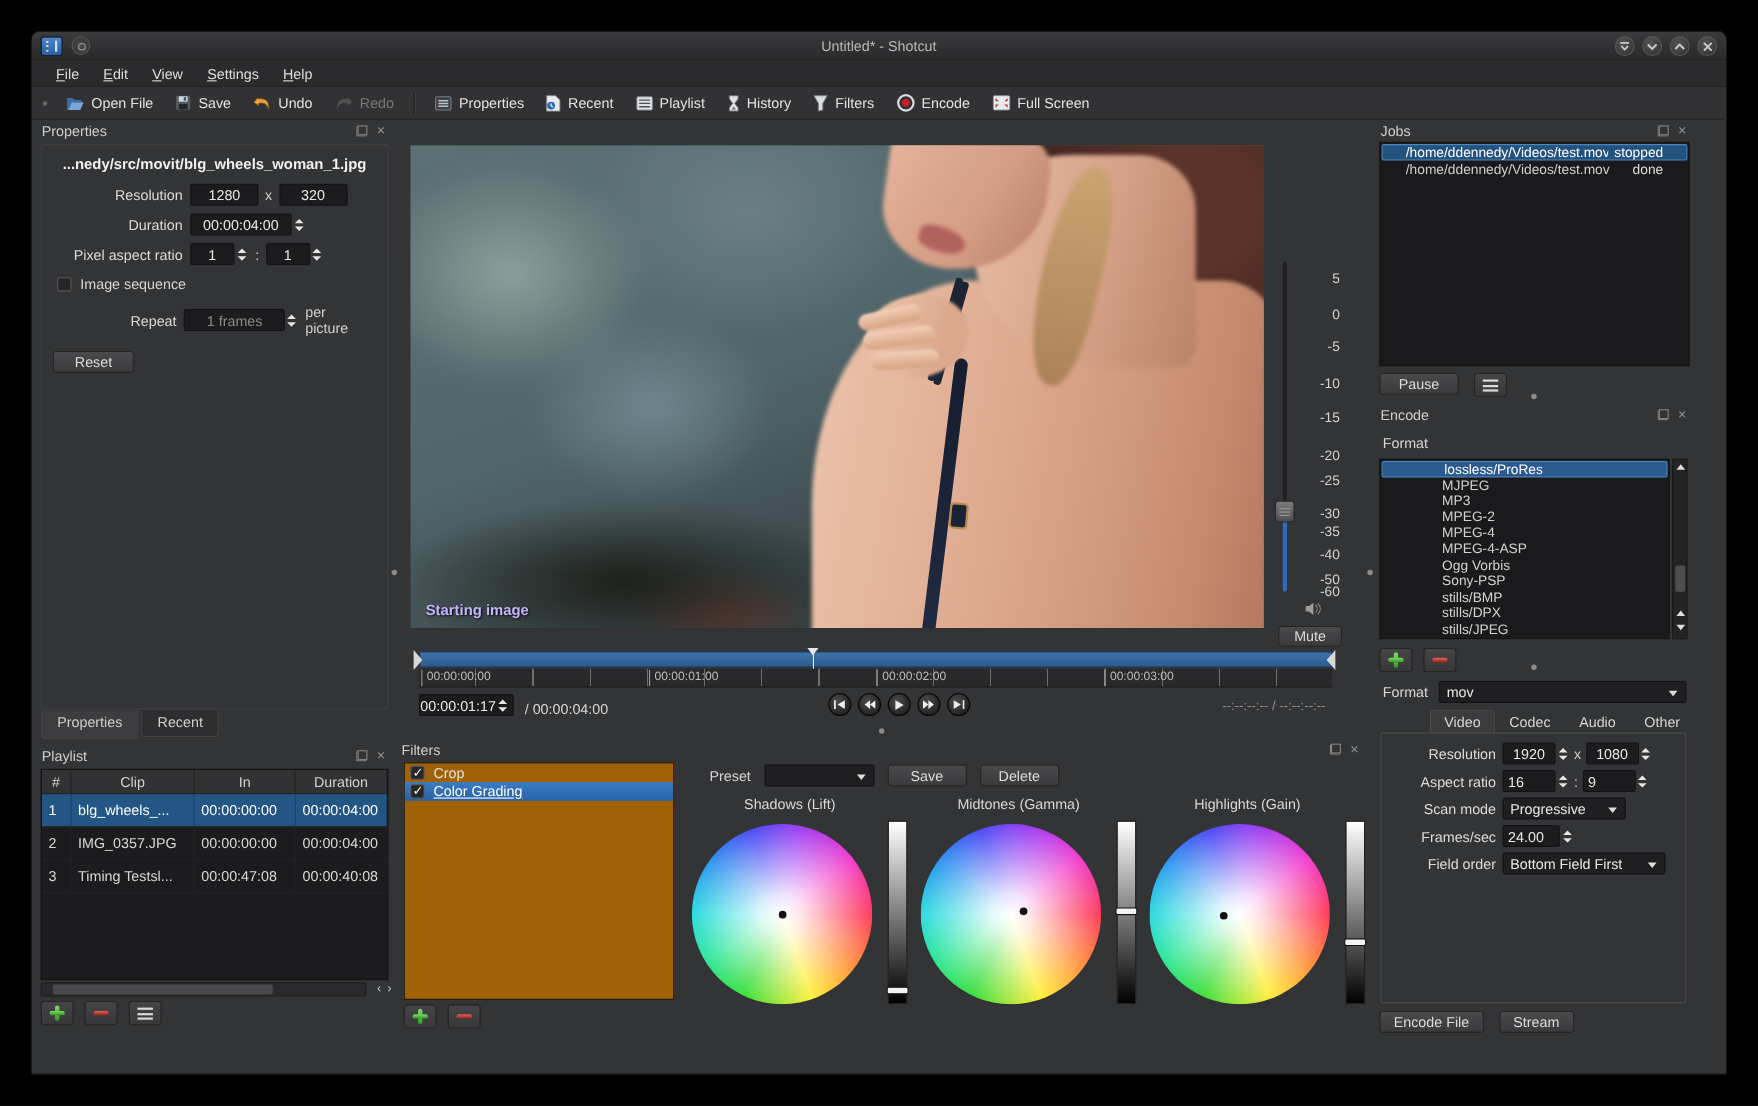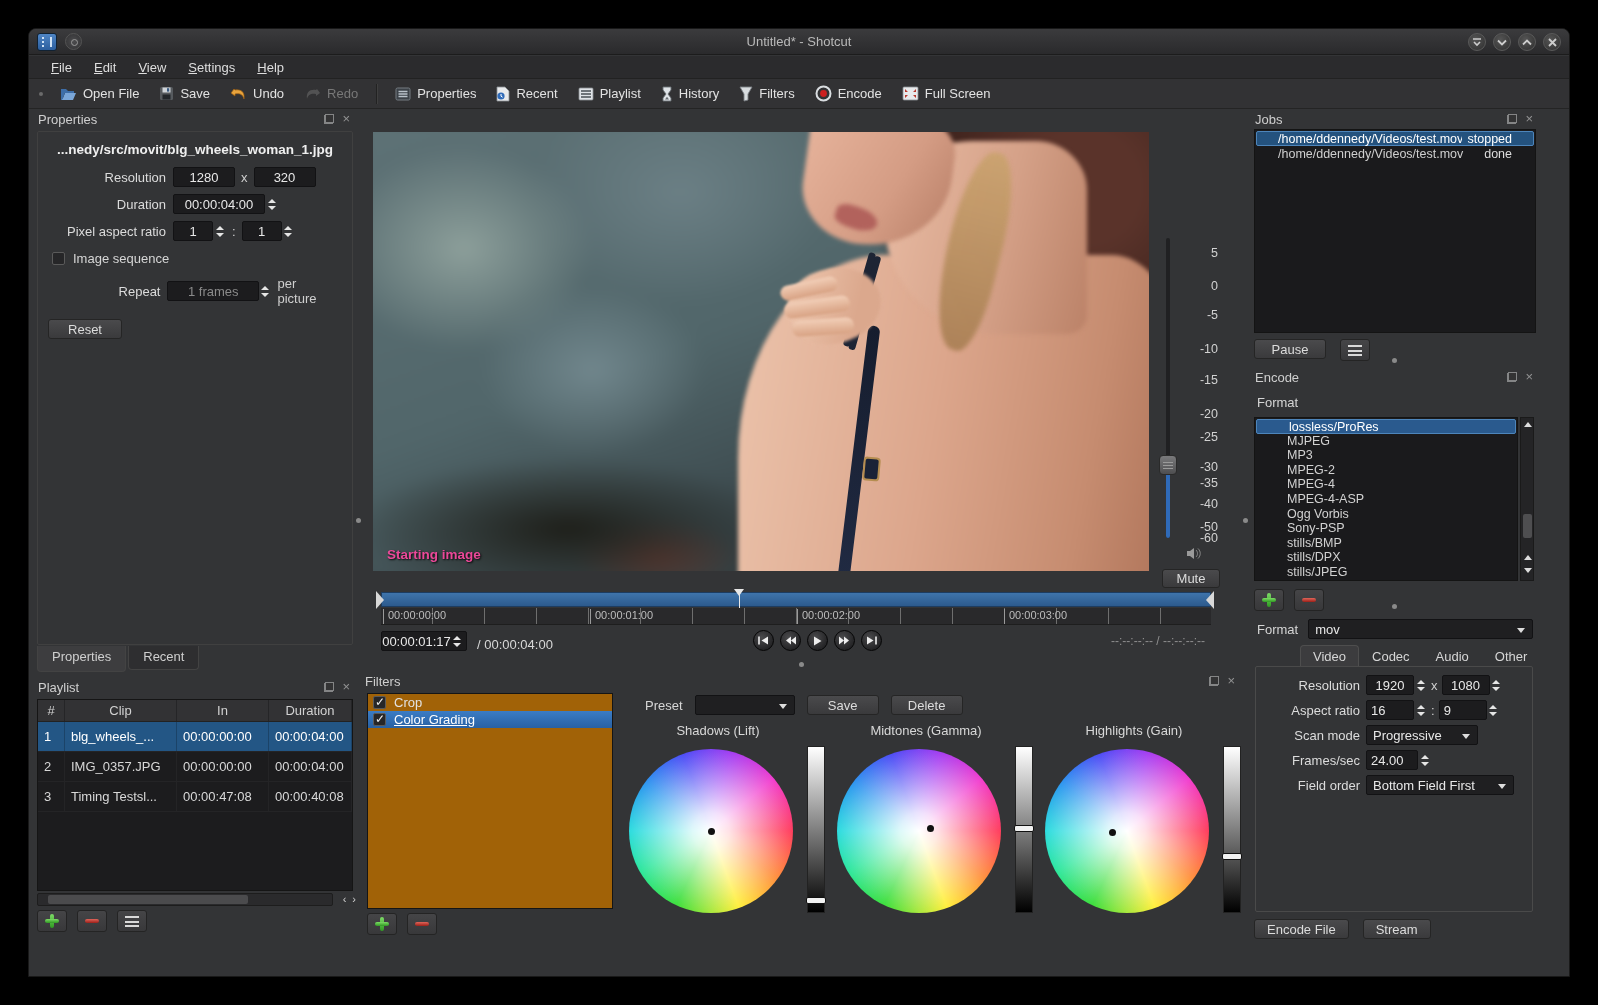--- a/index.html
+++ b/index.html
@@ -146,21 +146,21 @@
   .pv-finger { position:absolute; background:linear-gradient(#f2cfb8,#d8a283); filter:blur(1px); border-radius:8px; }
   .f1 { left:52.5%; top:34%; width:7.5%; height:3.4%; transform:rotate(-12deg); }
   .f2 { left:53%; top:38%; width:8.5%; height:3.6%; transform:rotate(-8deg); }
   .f3 { left:54%; top:42.5%; width:8%; height:3.6%; transform:rotate(-4deg); }
   .pv-strap-thin { position:absolute; left:62.2%; top:27%; width:0.9%; height:22%;
     background:#1d2434; transform:rotate(16deg); border-radius:3px; box-shadow:6px 2px #1d2434; }
   .pv-strap { position:absolute; left:61.8%; top:44%; width:1.6%; height:58%;
     background:linear-gradient(#161d2e,#202a42); transform:rotate(7deg); border-radius:6px; }
   .pv-buckle { position:absolute; left:63.2%; top:74%; width:2.2%; height:5.5%;
     background:#1a2236; border:2px solid #b58d50; border-radius:4px; transform:rotate(5deg); }
-  .pv-caption { position:absolute; left:14px; bottom:9px; font-weight:bold; font-size:13.5px; color:#ec4899;
+  .pv-caption { position:absolute; left:14px; bottom:9px; font-weight:bold; font-size:13.5px; color:#c4b5fd;
     text-shadow:1px 1px 2px rgba(0,0,0,.9); }
 
   
   .volume-col { position:absolute; left:1127px; top:200px; width:86px; height:365px; }
   .vol-track { position:absolute; left:10px; top:9px; width:4px; height:300px; background:#202022;
     border-radius:2px; }
   .vol-fill { position:absolute; left:10px; top:243px; width:4px; height:66px; background:#2f6ab8; border-radius:2px; }
   .vol-handle { position:absolute; left:3px; top:226px; width:18px; height:20px; border-radius:4px;
     background:linear-gradient(#7a7a7c,#4e4e50); border:1px solid #2a2a2a; }
   .vol-handle::after { content:""; position:absolute; left:3px; top:6px; width:10px; height:1px;
@@ -228,21 +228,21 @@
   .job-row.selected { background:#24527e; border-color:#4d85bb; }
   .job-row.selected .job-path, .job-row.selected .job-status { color:#fff; }
   .jobs-btns { position:absolute; left:3px; top:230px; display:flex; gap:14px; }
   .pause-btn { width:72px; }
 
   
   .encode-panel { left:1222px; top:338px; width:288px; height:572px; }
   .enc-presets-label { position:absolute; left:6px; top:28px; color:#d6d6d6; }
   .preset-list { position:absolute; left:3px; top:50px; width:264px; height:164px; background:#1a1a1c;
     border:1px solid #141414; overflow:hidden; padding-top:1px; }
-  .preset-item { height:14.6px; line-height:14.6px; padding-left:32px; color:#d2d2d2; font-size:12.5px;
+  .preset-item { height:14.6px; line-height:14.6px; padding-left:56px; color:#d2d2d2; font-size:12.5px;
     white-space:nowrap; }
   .preset-item.selected { background:#2a5a8e; border:1px solid #4d85bb; border-radius:2px;
     color:#fff; margin:0 1px; }
   .preset-scroll { position:absolute; left:269px; top:50px; width:14px; height:164px; background:#242426;
     border:1px solid #1a1a1a; }
   .ps-arrow { position:absolute; left:3px; width:0; height:0; border-left:4px solid transparent;
     border-right:4px solid transparent; }
   .ps-up { border-bottom:5px solid #ddd; }
   .ps-dn { border-top:5px solid #ddd; }
   .ps-thumb { position:absolute; left:2px; top:96px; width:9px; height:24px; background:#4e4e50; border-radius:2px; }

